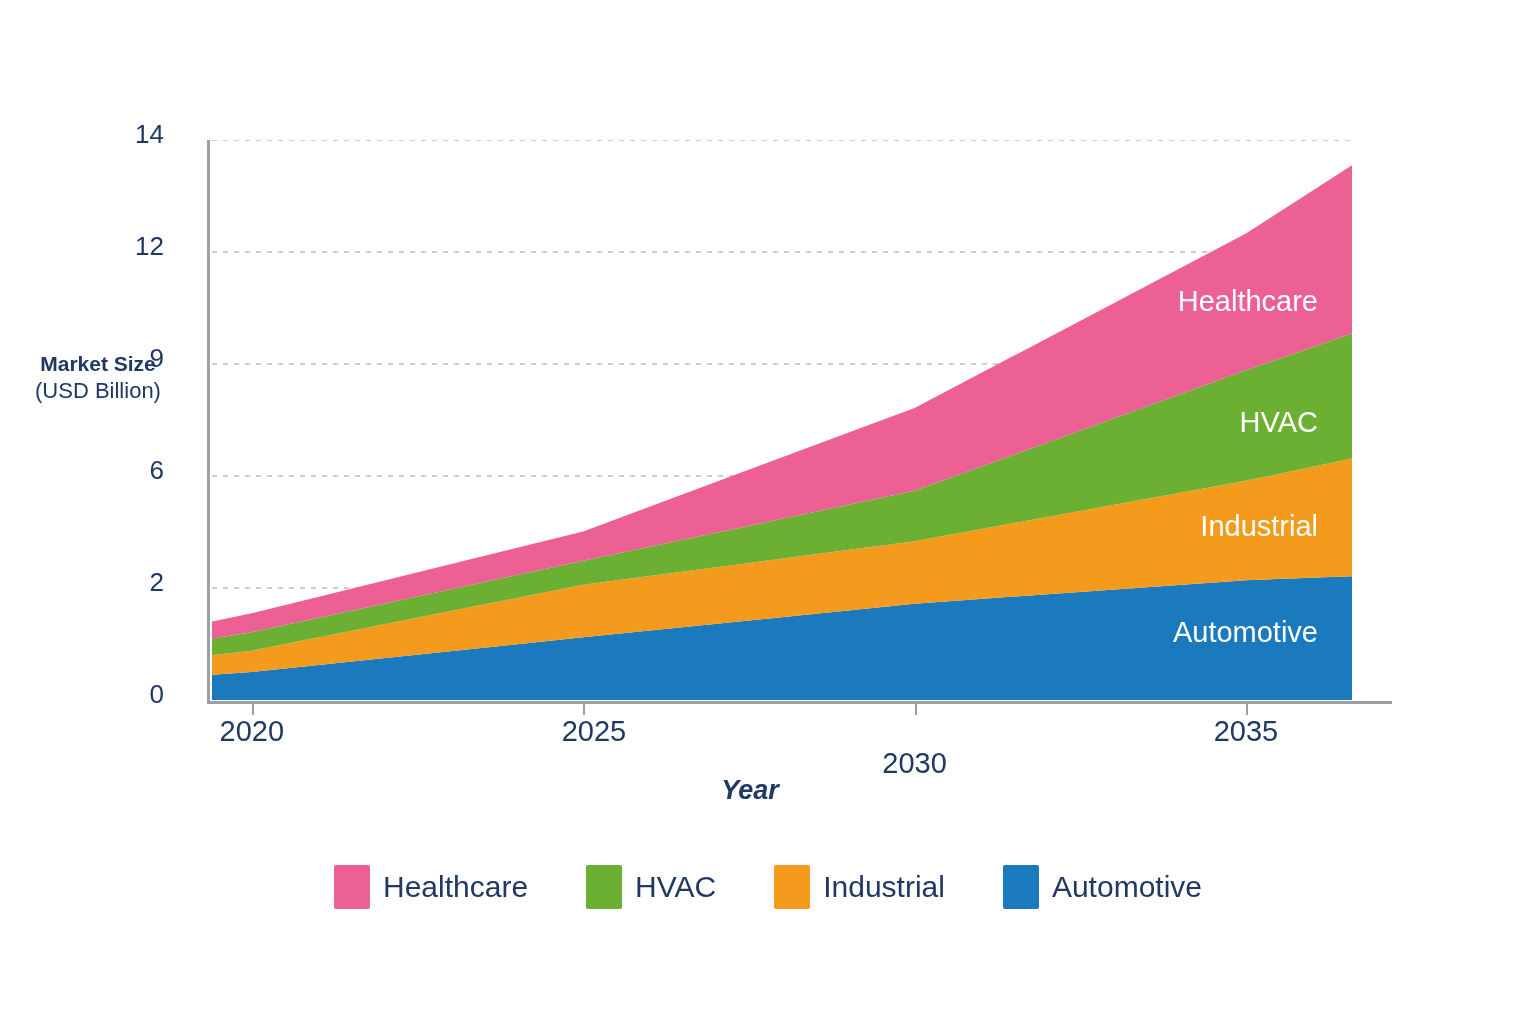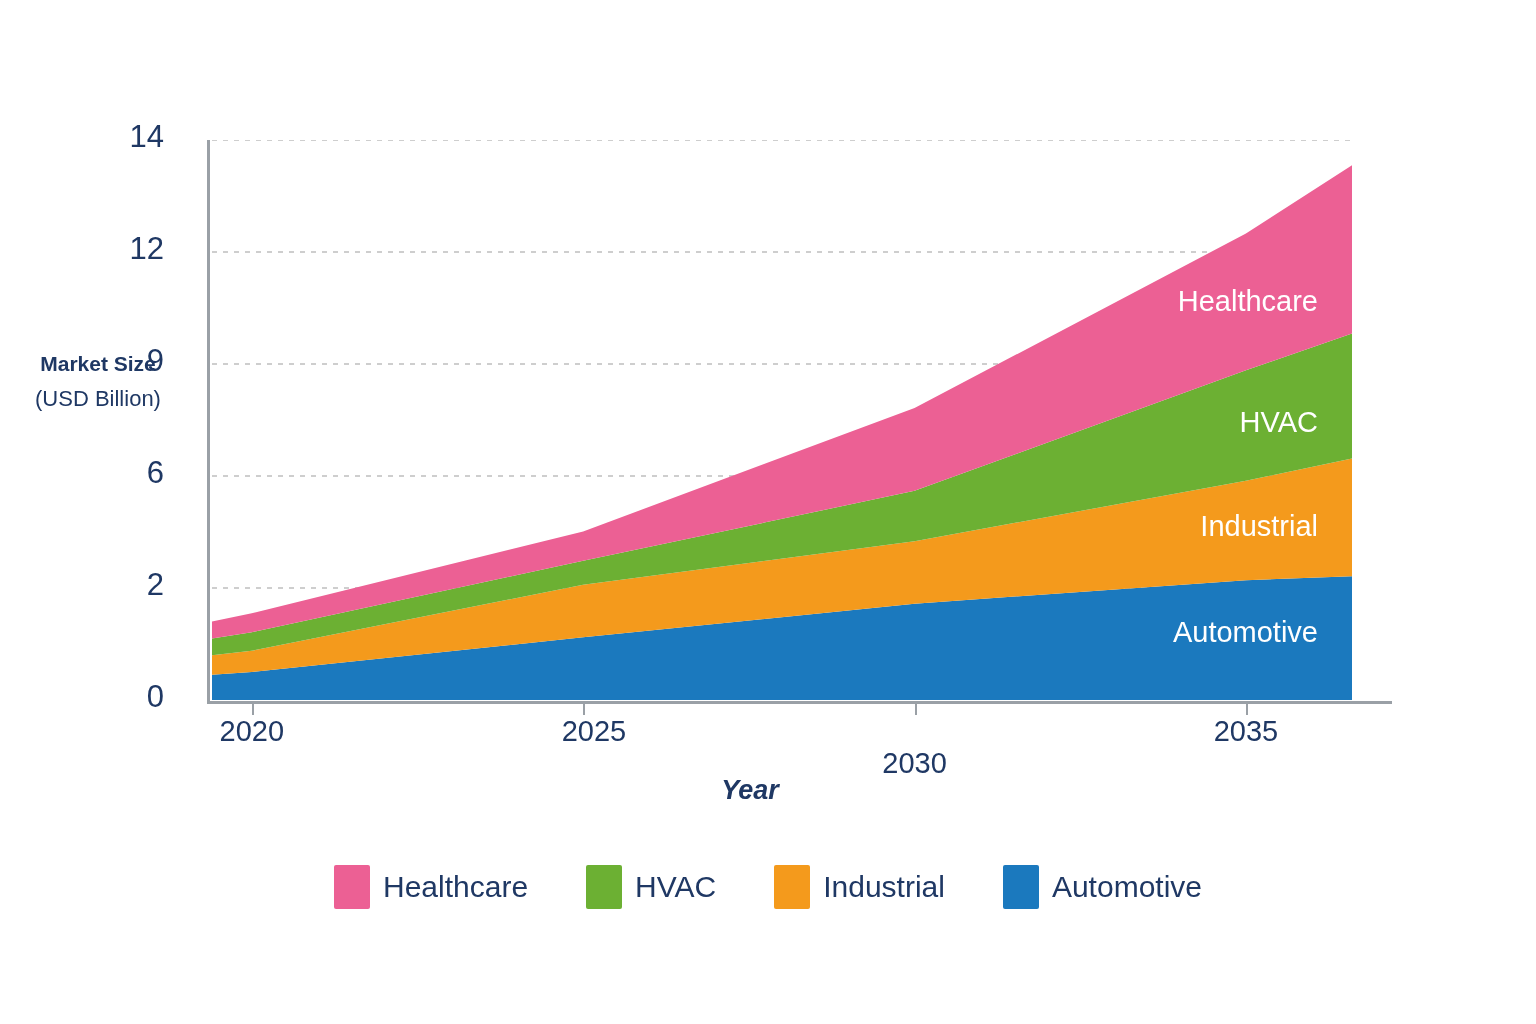--- a/index.html
+++ b/index.html
@@ -27,37 +27,37 @@
     position:absolute;left:207px;top:140px;width:3px;height:562px;
     background:#9aa0a6;
   }
   .axis-line-x{
     position:absolute;left:207px;top:701px;width:1185px;height:3px;
     background:#9aa0a6;
   }
 
   .ytick-label{
     position:absolute;right:1372px;
-    font-size:31px;color:#1F3864;text-align:right;
+    font-size:26px;color:#1F3864;text-align:right;
     width:120px;
   }
   .xtick-label{
     position:absolute;top:715px;
     font-size:29px;color:#1F3864;text-align:center;width:140px;
   }
   .xtick-mark{
     position:absolute;top:701px;width:2px;height:14px;background:#9aa0a6;
   }
 
   .ylabel-block{
     position:absolute;left:18px;top:352px;width:160px;
     text-align:center;color:#1F3864;line-height:1.16;
   }
   .ylabel-main{font-size:21px;font-weight:bold;}
-  .ylabel-sub{font-size:22px;font-weight:normal;margin-top:10px;}
+  .ylabel-sub{font-size:22px;font-weight:normal;margin-top:2px;}
 
   .xlabel{
     position:absolute;left:640px;top:775px;width:220px;text-align:center;
     font-size:27px;font-weight:bold;color:#1F3864;font-style:italic;
   }
 
   .inline-label{
     position:absolute;color:#ffffff;font-size:29px;white-space:nowrap;
   }
 

